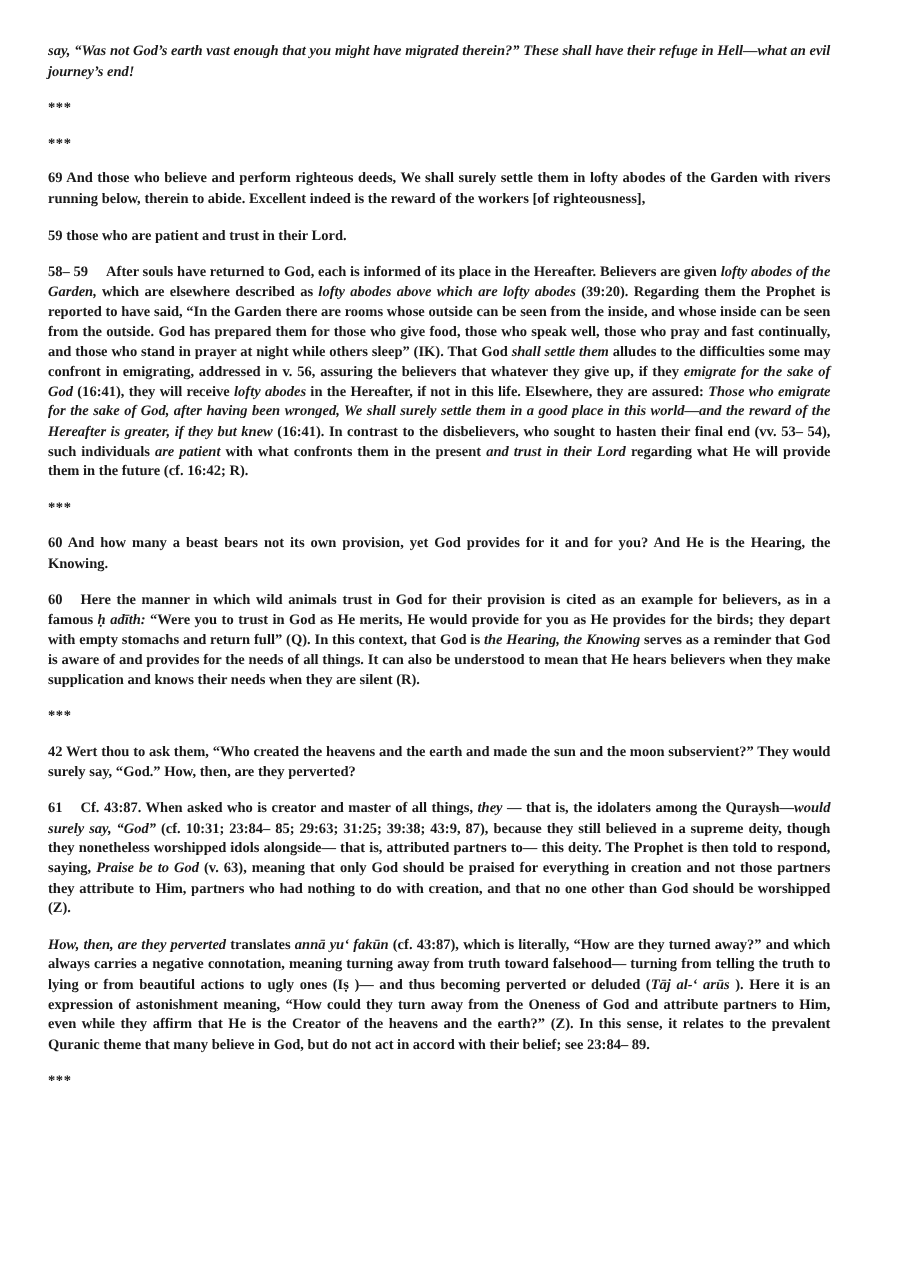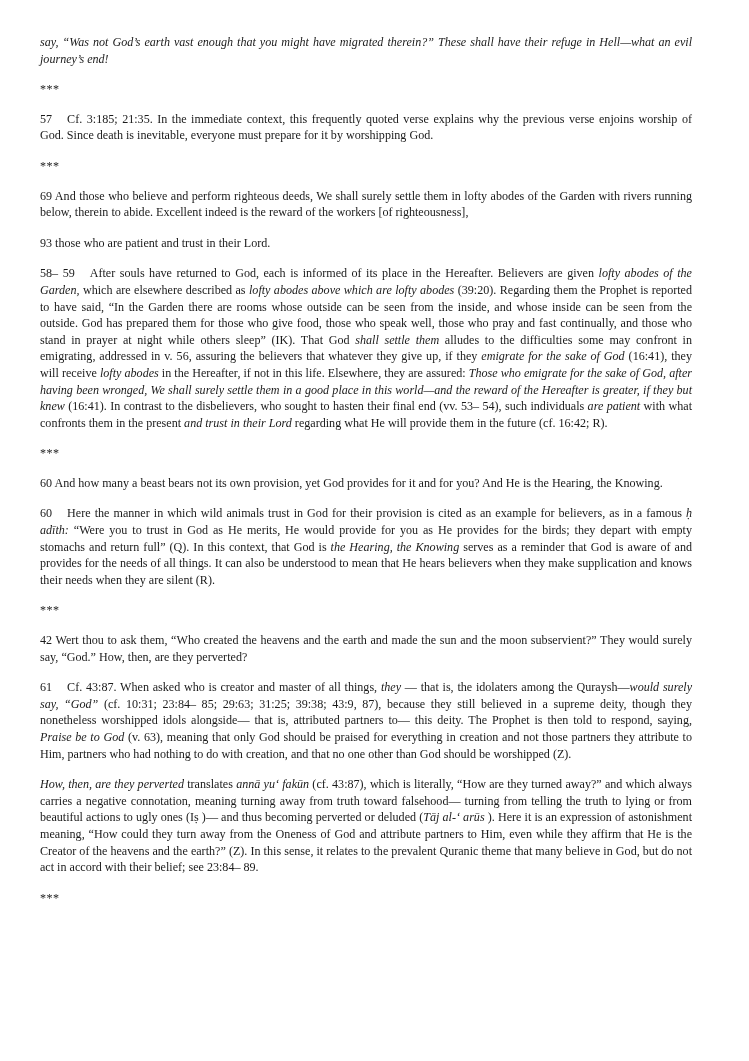--- a/index.html
+++ b/index.html
@@ -13,20 +13,21 @@
     color: #1a1a1a;
   }
   #page {
     position: relative;
     width: 749px;
     height: 913px;
     background: #ffffff;
     box-sizing: border-box;
     padding: 34px 57px 0 40px;
     overflow: hidden;
+    font-weight: bold;
   }
   .blk {
     font-size: 12.1px;
     line-height: 16.6px;
     text-align: justify;
     text-justify: inter-word;
     margin: 0 0 14px 0;
     -webkit-font-smoothing: antialiased;
   }
   
@@ -60,24 +61,23 @@
     background: transparent;
   }
 </style>
 </head>
 <body>
 
 <div id="page">
   <div id="content">
       <p class="blk verse"><i>say, “Was not God’s earth vast enough that you might have migrated therein?” These shall have their refuge in Hell—what an evil journey’s end!</i></p>
       <p class="sep">***</p>
-      <p class="blk commentary"><span class="vnum">57</span><span class="gap"></span><span>Cf. 3:185; 21:35. In the immediate context, this frequently quoted verse explains why the previous verse enjoins worship of God. Since death is inevitable, everyone must prepare for it by worshipping God.</span></p>
       <p class="sep">***</p>
       <p class="blk verse"><span>69 And those who believe and perform righteous deeds, We shall surely settle them in lofty abodes of the Garden with rivers running below, therein to abide. Excellent indeed is the reward of the workers [of righteousness],</span></p>
-      <p class="blk verse"><span>93 those who are patient and trust in their Lord.</span></p>
+      <p class="blk verse"><span>59 those who are patient and trust in their Lord.</span></p>
       <p class="blk commentary"><span class="vnum">58– 59</span><span class="gap"></span><span>After souls have returned to God, each is informed of its place in the Hereafter. Believers are given </span><i>lofty abodes of the Garden,</i><span> which are elsewhere described as </span><i>lofty abodes above which are lofty abodes</i><span> (39:20). Regarding them the Prophet is reported to have said, “In the Garden there are rooms whose outside can be seen from the inside, and whose inside can be seen from the outside. God has prepared them for those who give food, those who speak well, those who pray and fast continually, and those who stand in prayer at night while others sleep” (IK). That God </span><i>shall settle them</i><span> alludes to the difficulties some may confront in emigrating, addressed in v. 56, assuring the believers that whatever they give up, if they </span><i>emigrate for the sake of God</i><span> (16:41), they will receive </span><i>lofty abodes</i><span> in the Hereafter, if not in this life. Elsewhere, they are assured: </span><i>Those who emigrate for the sake of God, after having been wronged, We shall surely settle them in a good place in this world—and the reward of the Hereafter is greater, if they but knew</i><span> (16:41). In contrast to the disbelievers, who sought to hasten their final end (vv. 53– 54), such individuals </span><i>are patient</i><span> with what confronts them in the present </span><i>and trust in their Lord</i><span> regarding what He will provide them in the future (cf. 16:42; R).</span></p>
       <p class="sep">***</p>
       <p class="blk verse"><span>60 And how many a beast bears not its own provision, yet God provides for it and for you? And He is the Hearing, the Knowing.</span></p>
       <p class="blk commentary"><span class="vnum">60</span><span class="gap"></span><span>Here the manner in which wild animals trust in God for their provision is cited as an example for believers, as in a famous </span><i>ḥ adīth:</i><span> “Were you to trust in God as He merits, He would provide for you as He provides for the birds; they depart with empty stomachs and return full” (Q). In this context, that God is </span><i>the Hearing, the Knowing</i><span> serves as a reminder that God is aware of and provides for the needs of all things. It can also be understood to mean that He hears believers when they make supplication and knows their needs when they are silent (R).</span></p>
       <p class="sep">***</p>
       <p class="blk verse"><span>42 Wert thou to ask them, “Who created the heavens and the earth and made the sun and the moon subservient?” They would surely say, “God.” How, then, are they perverted?</span></p>
       <p class="blk commentary"><span class="vnum">61</span><span class="gap"></span><span>Cf. 43:87. When asked who is creator and master of all things, </span><i>they</i><span> — that is, the idolaters among the Quraysh—</span><i>would surely say, “God”</i><span> (cf. 10:31; 23:84– 85; 29:63; 31:25; 39:38; 43:9, 87), because they still believed in a supreme deity, though they nonetheless worshipped idols alongside— that is, attributed partners to— this deity. The Prophet is then told to respond, saying, </span><i>Praise be to God</i><span> (v. 63), meaning that only God should be praised for everything in creation and not those partners they attribute to Him, partners who had nothing to do with creation, and that no one other than God should be worshipped (Z).</span></p>
       <p class="blk commentary"><i>How, then, are they perverted</i><span> translates </span><i>annā yuʻ fakūn</i><span> (cf. 43:87), which is literally, “How are they turned away?” and which always carries a negative connotation, meaning turning away from truth toward falsehood— turning from telling the truth to lying or from beautiful actions to ugly ones (Iṣ )— and thus becoming perverted or deluded (</span><i>Tāj al-ʻ arūs</i><span> ). Here it is an expression of astonishment meaning, “How could they turn away from the Oneness of God and attribute partners to Him, even while they affirm that He is the Creator of the heavens and the earth?” (Z). In this sense, it relates to the prevalent Quranic theme that many believe in God, but do not act in accord with their belief; see 23:84– 89.</span></p>
       <p class="sep">***</p>
       <p class="blk verse"><span>95 God outspreads and straitens provision for whomsoever He will among His servants. Truly God is Knower of all things.</span></p>

